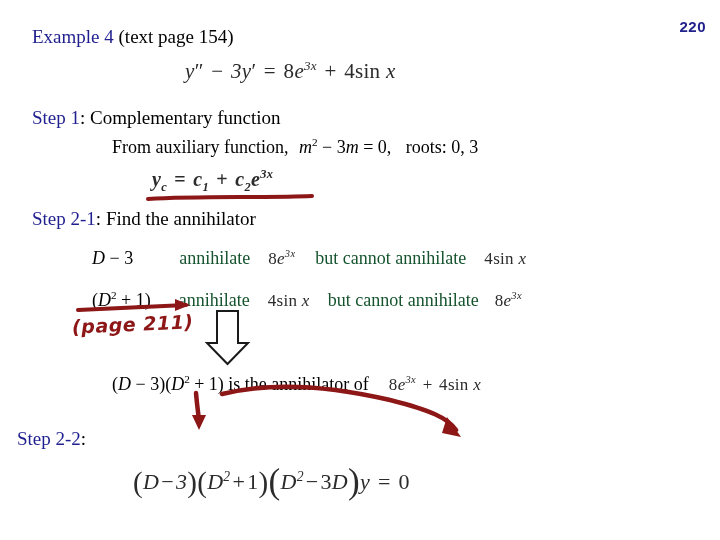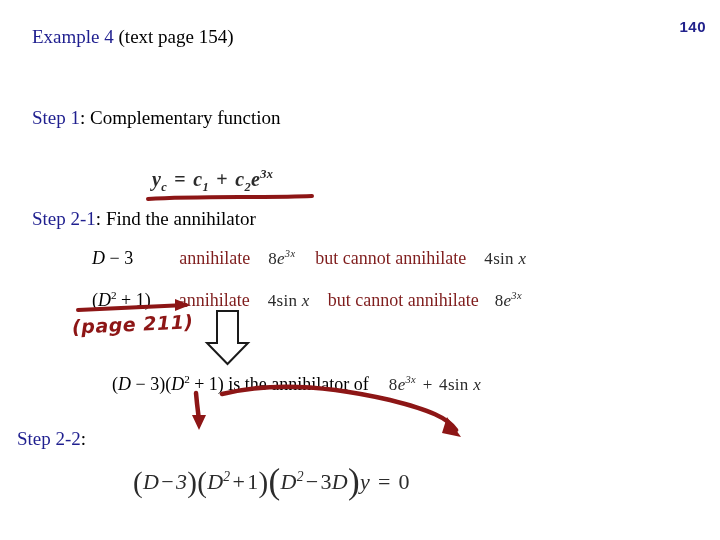--- a/index.html
+++ b/index.html
@@ -36,21 +36,21 @@
     font-size: 19px;
     color: #000000;
     white-space: nowrap;
   }
   .heading .blue {
     color: #1f1f8f;
   }
 
   .body-text {
     font-size: 18px;
-    color: #7f1d1d;
+    color: #14532d;
     white-space: nowrap;
   }
 
   
   .math {
     font-family: "Liberation Serif", "DejaVu Serif", serif;
     font-style: italic;
     color: #2b2b2b;
     white-space: nowrap;
     letter-spacing: 0.3px;
@@ -101,32 +101,42 @@
     letter-spacing: 0.5px;
     white-space: nowrap;
     transform: rotate(-2.5deg);
   }
 </style>
 </head>
 <body>
 
 <div id="slide">
 
-  <div class="abs page-num">140</div>
+  <div class="abs page-num">220</div>
 
   <div class="abs heading" style="left:32px; top:26px;">
     <span class="blue">Example 4</span>
     <span>(text page 154)</span>
   </div>
 
+  <div class="abs math eq-main" style="left:185px; top:58px;">
+    y<span class="up">″</span> <span class="op">−</span> 3<span>y</span><span class="up">′</span>
+    <span class="op">=</span> <span class="num">8</span>e<sup>3x</sup>
+    <span class="op">+</span> <span class="num">4</span><span class="fn">sin</span> x
+  </div>
 
   <div class="abs heading" style="left:32px; top:107px;">
     <span class="blue">Step 1</span><span>:  Complementary function</span>
   </div>
 
+  <div class="abs inline-math" style="left:112px; top:136px;">
+    <span>From auxiliary function,</span>
+    <span style="padding-left:6px;"><i>m</i><sup>2</sup> − 3<i>m</i> = 0,</span>
+    <span style="padding-left:10px;">roots: 0, 3</span>
+  </div>
 
   <div class="abs math eq-yc" style="left:152px; top:167px;font-weight:bold;">
     y<sub>c</sub> <span class="op">=</span> c<sub>1</sub> <span class="op">+</span> c<sub>2</sub>e<sup>3x</sup>
   </div>
 
   <div class="abs heading" style="left:32px; top:208px;">
     <span class="blue">Step 2-1</span><span>: Find the annihilator</span>
   </div>
 
   <div class="abs" style="left:92px; top:248px;">

